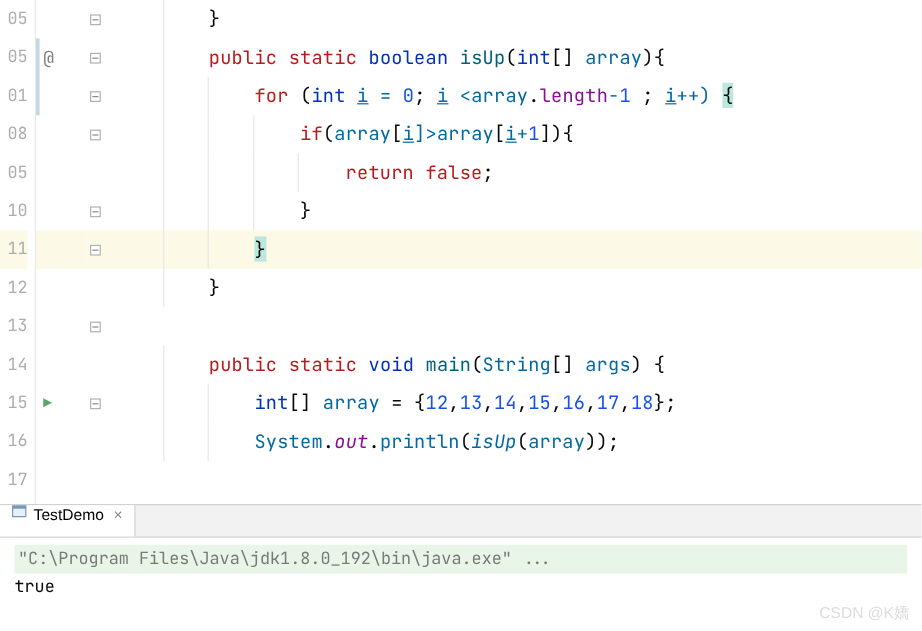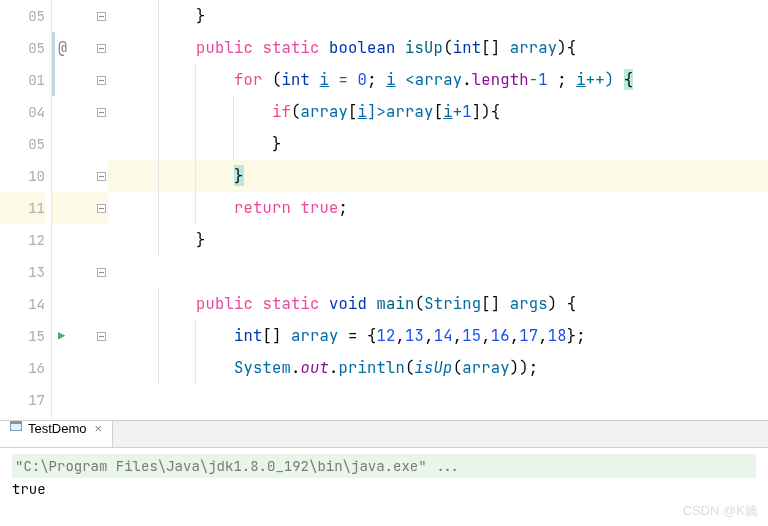--- a/index.html
+++ b/index.html
@@ -11,21 +11,21 @@
     height: 526px;
     overflow: hidden;
     position: relative;
   }
   .editor {
     display: flex;
     height: 420px;
     background: #ffffff;
   }
   .gutter {
-    width: 52px;
+    width: 30px;
     background: #ffffff;
     color: #adadad;
     text-align: right;
     padding-right: 6px;
     font-size: 14px;
     line-height: 32px;
     user-select: none;
     border-right: 1px solid #e8e8e8;
   }
   .gutter-line { height: 32px; }
@@ -87,21 +87,21 @@
     font-size: 15.5px;
     letter-spacing: 0.2px;
   }
   .code-line {
     height: 32px;
     white-space: pre;
     padding-left: 12px;
     position: relative;
   }
   .code-line.bg-hl { background: #fcfae6; }
-  .kw { color: #ec4899; }
+  .kw { color: #b91c1c; }
   .ty { color: #0033b3; }
   .mname { color: #00627a; }
   .fld { color: #871094; }
   .num { color: #1750eb; }
   .italic { font-style: italic; }
   .op, .plain { color: #0369a1; }
   .punct { color: #080808; }
   .hl-cursor { background: #bce7df; }
   .guide {
     position: absolute;
@@ -161,21 +161,21 @@
 </style>
 </head>
 <body>
 
 <div class="editor">
 
   <div class="gutter" id="gutter">
       <div class="gutter-line">05</div>
       <div class="gutter-line">05</div>
       <div class="gutter-line">01</div>
-      <div class="gutter-line">04</div>
+      <div class="gutter-line">08</div>
       <div class="gutter-line">05</div>
       <div class="gutter-line">10</div>
       <div class="gutter-line bg-hl">11</div>
       <div class="gutter-line">12</div>
       <div class="gutter-line">13</div>
       <div class="gutter-line">14</div>
       <div class="gutter-line">15</div>
       <div class="gutter-line">16</div>
       <div class="gutter-line">17</div>
     </div>
@@ -231,23 +231,23 @@
       </div>
       <div class="fold-cell"></div>
       <div class="fold-cell"></div>
     </div>
 
   <div class="code-area" id="codearea">
       <div class="code-line"><span class="guide" style="left: 49.6px;"></span><span>        </span><span class="punct">}</span></div>
       <div class="code-line"><span class="guide" style="left: 49.6px;"></span><span>        </span><span class="kw">public</span><span> </span><span class="kw">static</span><span> </span><span class="ty">boolean</span><span> </span><span class="mname">isUp</span><span class="punct">(</span><span class="ty">int</span><span class="punct">[] </span><span class="plain">array</span><span class="punct">){</span></div>
       <div class="code-line"><span class="guide" style="left: 49.6px;"></span><span class="guide" style="left: 87.2px;"></span><span>            </span><span class="kw">for</span><span class="punct"> (</span><span class="ty">int</span><span> </span><span class="plain underline" style="text-decoration: underline;">i</span><span class="op"> = </span><span class="num">0</span><span class="punct">; </span><span class="plain underline" style="text-decoration: underline;">i</span><span class="op"> &lt;</span><span class="plain">array</span><span class="punct">.</span><span class="fld">length</span><span class="op">-</span><span class="num">1</span><span class="punct"> ; </span><span class="plain underline" style="text-decoration: underline;">i</span><span class="op">++) </span><span class="punct hl-cursor">{</span></div>
       <div class="code-line"><span class="guide" style="left: 49.6px;"></span><span class="guide" style="left: 87.2px;"></span><span class="guide" style="left: 124.8px;"></span><span>                </span><span class="kw">if</span><span class="punct">(</span><span class="plain">array</span><span class="punct">[</span><span class="plain underline" style="text-decoration: underline;">i</span><span class="op">]&gt;</span><span class="plain">array</span><span class="punct">[</span><span class="plain underline" style="text-decoration: underline;">i</span><span class="op">+</span><span class="num">1</span><span class="punct">]){</span></div>
+      <div class="code-line"><span class="guide" style="left: 49.6px;"></span><span class="guide" style="left: 87.2px;"></span><span class="guide" style="left: 124.8px;"></span><span class="guide" style="left: 162.4px;"></span><span>                    </span><span class="kw">return</span><span> </span><span class="kw">false</span><span class="punct">;</span></div>
       <div class="code-line"><span class="guide" style="left: 49.6px;"></span><span class="guide" style="left: 87.2px;"></span><span class="guide" style="left: 124.8px;"></span><span>                </span><span class="punct">}</span></div>
       <div class="code-line bg-hl"><span class="guide" style="left: 49.6px;"></span><span class="guide" style="left: 87.2px;"></span><span>            </span><span class="punct hl-cursor">}</span></div>
-      <div class="code-line"><span class="guide" style="left: 49.6px;"></span><span class="guide" style="left: 87.2px;"></span><span>            </span><span class="kw">return</span><span> </span><span class="kw">true</span><span class="punct">;</span></div>
       <div class="code-line"><span class="guide" style="left: 49.6px;"></span><span>        </span><span class="punct">}</span></div>
       <div class="code-line"><span></span></div>
       <div class="code-line"><span class="guide" style="left: 49.6px;"></span><span>        </span><span class="kw">public</span><span> </span><span class="kw">static</span><span> </span><span class="ty">void</span><span> </span><span class="mname">main</span><span class="punct">(</span><span class="plain">String</span><span class="punct">[] </span><span class="plain">args</span><span class="punct">) {</span></div>
       <div class="code-line"><span class="guide" style="left: 49.6px;"></span><span class="guide" style="left: 87.2px;"></span><span>            </span><span class="ty">int</span><span class="punct">[] </span><span class="plain">array</span><span class="punct"> = {</span><span class="num">12</span><span class="punct">,</span><span class="num">13</span><span class="punct">,</span><span class="num">14</span><span class="punct">,</span><span class="num">15</span><span class="punct">,</span><span class="num">16</span><span class="punct">,</span><span class="num">17</span><span class="punct">,</span><span class="num">18</span><span class="punct">};</span></div>
       <div class="code-line"><span class="guide" style="left: 49.6px;"></span><span class="guide" style="left: 87.2px;"></span><span>            </span><span class="plain">System</span><span class="punct">.</span><span class="fld italic">out</span><span class="punct">.</span><span class="plain">println</span><span class="punct">(</span><span class="plain italic">isUp</span><span class="punct">(</span><span class="plain">array</span><span class="punct">));</span></div>
     </div>
 </div>
 
 <div class="panel-tabs">
   <div class="tab">

